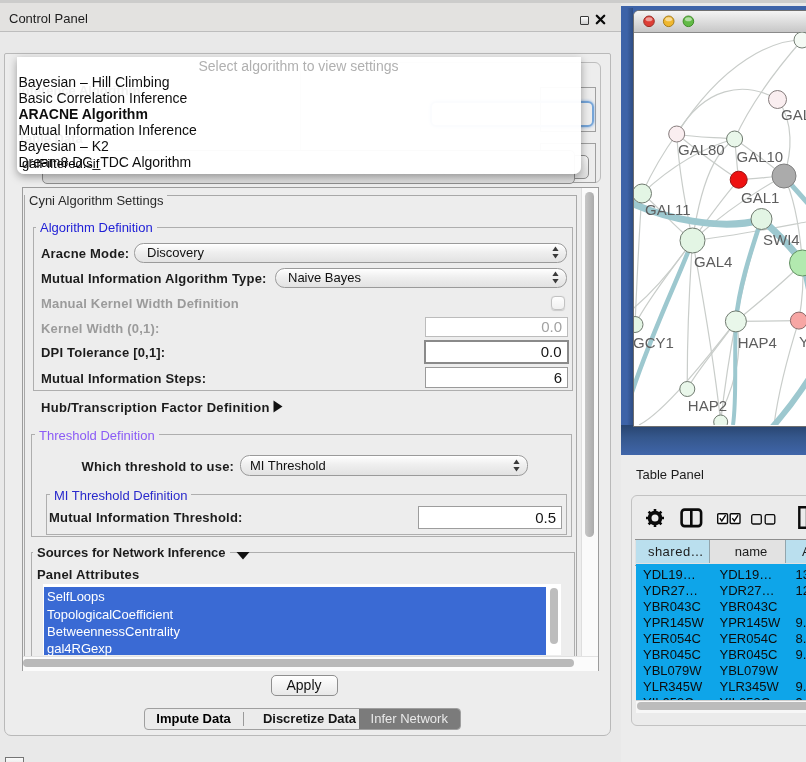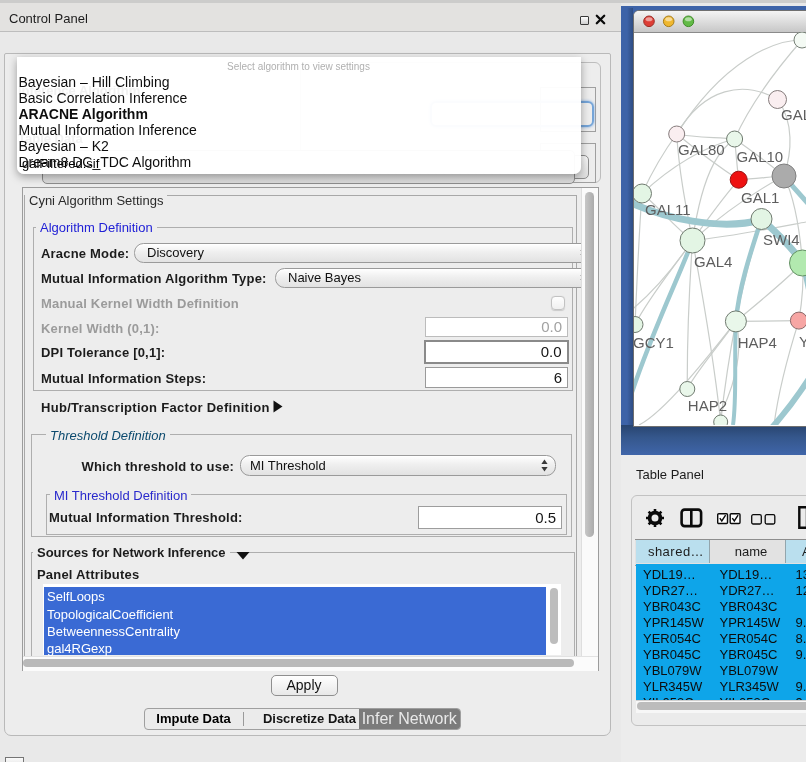--- a/index.html
+++ b/index.html
@@ -3,21 +3,21 @@
 <meta charset="utf-8">
 <style>
   html,body{margin:0;padding:0;}
   body{width:806px;height:762px;overflow:hidden;font-family:"Liberation Sans",sans-serif;background:#ececec;}
   .abs{position:absolute;}
   #root{position:absolute;left:0;top:0;width:806px;height:762px;overflow:hidden;background:#e9e9e9;}
   .b{font-weight:bold;}
   .lbl13{font-size:13px;color:#1c1c1c;white-space:nowrap;}
   .lbl13.b{letter-spacing:0.2px;}
   .dis{color:#9b9b9b;}
-  .combo{position:absolute;border:1px solid #9a9a9a;border-radius:9.5px;background:linear-gradient(#ffffff,#efefef 45%,#e2e2e2);box-shadow:inset 0 1px 0 rgba(255,255,255,.9);padding-left:28px;}
+  .combo{position:absolute;border:1px solid #9a9a9a;border-radius:9.5px;background:linear-gradient(#ffffff,#efefef 45%,#e2e2e2);box-shadow:inset 0 1px 0 rgba(255,255,255,.9);}
   .combo .tx{position:absolute;left:12px;top:0;font-size:13px;color:#111;line-height:18px;white-space:nowrap;}
   .step{position:absolute;right:7px;top:50%;margin-top:-6.5px;}
   .tf{position:absolute;background:#fff;font-size:15px;color:#151515;text-align:right;white-space:nowrap;}
   .grp{position:absolute;border:1px solid #aeaeae;}
   .glbl{position:absolute;font-size:13px;background:#ededed;padding:0 4px;white-space:nowrap;}
 </style>
 </head>
 <body>
 <div id="root">
 
@@ -80,21 +80,21 @@
     <div class="tf" style="left:423.5px;top:339.5px;width:136px;height:20px;line-height:20px;border:2px solid #8a8a8a;padding-right:5px;">0.0</div>
     <div class="abs lbl13 b" style="left:41px;top:371px;">Mutual Information Steps:</div>
     <div class="tf" style="left:425px;top:367px;width:136px;height:19px;line-height:19px;border:1px solid #9a9a9a;padding-right:5px;">6</div>
 
     <div class="abs lbl13 b" style="left:41px;top:400px;letter-spacing:0.3px;">Hub/Transcription Factor Definition</div>
     <svg class="abs" style="left:272px;top:400px;" width="12" height="13" viewBox="0 0 12 13">
         <path d="M1.5 0.5 L10.5 6.5 L1.5 12.5 Z" fill="#111"></path>
       </svg>
 
     <div class="grp" style="left:30.5px;top:434px;width:539px;height:101px;"></div>
-    <div class="glbl" style="left:46px;top:427.5px;color:#0c4a6e;font-style:italic;">Threshold Definition</div>
+    <div class="glbl" style="left:35px;top:427.5px;color:#8b5cf6;">Threshold Definition</div>
     <div class="abs lbl13 b" style="left:81.5px;top:458.5px;">Which threshold to use:</div>
     <div class="combo" style="left:240px;top:454.5px;width:286px;height:19px;">
         <span class="tx" style="line-height:19px;left:9px;">MI Threshold</span>
       <svg class="step" width="7" height="13" viewBox="0 0 7 13">
           <path d="M3.5 0.5 L6.6 5 H0.4 Z" fill="#3a3a3a"></path>
           <path d="M3.5 12.5 L6.6 8 H0.4 Z" fill="#3a3a3a"></path>
         </svg>
       </div>
     <div class="grp" style="left:45.5px;top:494px;width:519px;height:39px;"></div>
     <div class="glbl" style="left:50px;top:487.5px;color:#2929cc;">MI Threshold Definition</div>
@@ -113,21 +113,21 @@
     <div class="abs" style="left:549.5px;top:588px;width:8.5px;height:56px;border-radius:4.5px;background:#bdbdbd;"></div>
   </div>
 
   <div class="abs" style="left:270.5px;top:674.5px;width:65px;height:19px;border:1px solid #8f8f8f;border-radius:5px;background:linear-gradient(#ffffff,#e8e8e8);text-align:center;font-size:14px;line-height:19px;color:#111;">Apply</div>
   <div id="bottomtabs">
     <div class="abs" style="left:144px;top:708px;width:315px;height:20px;border:1px solid #9f9f9f;border-radius:4px;background:#ebebeb;overflow:hidden;">
       <div class="abs b" style="left:0;top:0;width:97px;height:20px;text-align:center;font-size:13px;line-height:20px;color:#000000;">Impute Data</div>
       <div class="abs" style="left:97.5px;top:3px;width:1px;height:14px;background:#9a9a9a;"></div>
       <div class="abs b" style="left:98px;top:0;width:133px;height:20px;text-align:center;font-size:13px;line-height:20px;color:#151515;">Discretize Data</div>
       <div class="abs" style="left:213.5px;top:0;width:101.5px;height:20px;background:#7b7b7b;"></div>
-      <div class="abs" style="left:213.5px;top:0;width:101.5px;height:20px;text-align:center;font-size:16px;line-height:20px;color:#e9e9e9;">Infer Network</div>
+      <div class="abs" style="left:213.5px;top:0;width:101.5px;height:20px;text-align:center;font-size:13px;line-height:20px;color:#e9e9e9;">Infer Network</div>
     </div>
   </div>
   <div class="abs" style="left:4.5px;top:756.5px;width:17px;height:8px;border:1.6px solid #757575;background:linear-gradient(#fbfbfb,#e3e3e3);"></div>
 
   <div class="abs" style="left:621px;top:3px;width:185px;height:452px;background:#3d63a8;"></div>
   <div class="abs" style="left:621px;top:3px;width:185px;height:3px;background:#e8e8e8;"></div>
   <div class="abs" style="left:621px;top:425px;width:185px;height:31px;background:linear-gradient(#28446f,#35578c 40%,#4066ab);"></div>
   <div class="abs" style="left:627px;top:8px;width:6px;height:417px;background:linear-gradient(90deg,rgba(20,35,60,0),rgba(20,35,60,0.35));"></div>
   <div id="macwin">
     <div class="abs" style="left:633px;top:10px;width:180px;height:415px;background:#fff;border:1px solid #6f6f6f;border-radius:6px 6px 0 0;"></div>
@@ -283,16 +283,16 @@
     </div>
     <div class="abs" style="left:635.5px;top:700px;width:170.5px;height:11.5px;background:#f7f7f7;border-top:1px solid #cfcfcf;"></div>
     <div class="abs" style="left:637px;top:701.5px;width:172px;height:8.5px;border-radius:4px;background:#bcbcbc;"></div>
   </div>
 
   <div id="dropdown">
     <div class="abs" style="left:16.5px;top:57px;width:564px;height:117px;background:rgba(255,255,255,0.97);border-radius:0 0 7px 7px;box-shadow:0 3px 8px rgba(0,0,0,0.35);"></div>
     <div class="abs" style="left:18px;top:83px;font-size:13px;color:#f1f1f1;font-weight:bold;">Inference Algorithm</div>
     <div class="abs" style="left:18px;top:131px;font-size:13px;color:#f1f1f1;font-weight:bold;">Table Data</div>
     <div class="abs" style="left:22px;top:156px;font-size:13px;color:#000000;">galFiltered.sif</div>
-    <div class="abs" style="left:16.5px;top:58px;width:564px;text-align:center;font-size:10px;line-height:17px;color:#b0b0b0;">Select algorithm to view settings</div>
+    <div class="abs" style="left:16.5px;top:58px;width:564px;text-align:center;font-size:14px;line-height:17px;color:#b0b0b0;">Select algorithm to view settings</div>
     <div class="abs" style="left:18.5px;top:74px;font-size:14px;line-height:16px;color:#0d0d0d;white-space:nowrap;">Bayesian – Hill Climbing<br>Basic Correlation Inference<br><span class="b">ARACNE Algorithm</span><br>Mutual Information Inference<br>Bayesian – K2<br>Dream8 DC_TDC Algorithm</div>
   </div>
 </div>
 
 </body></html>

